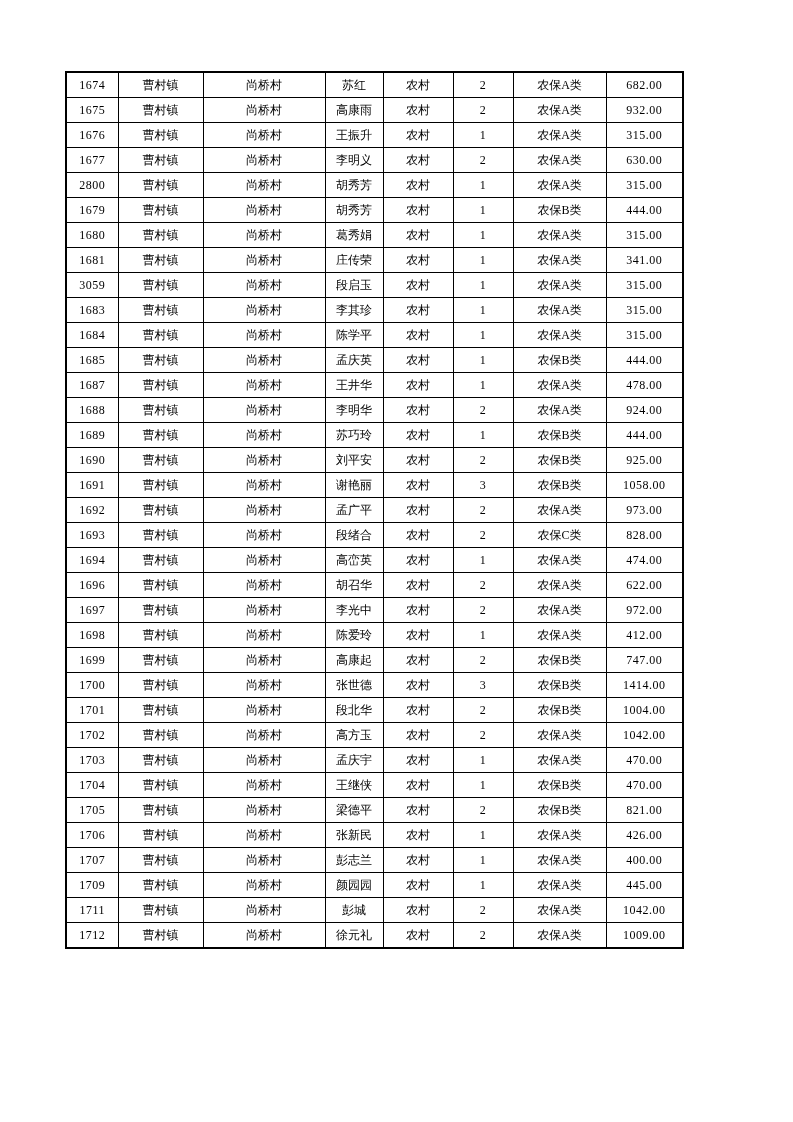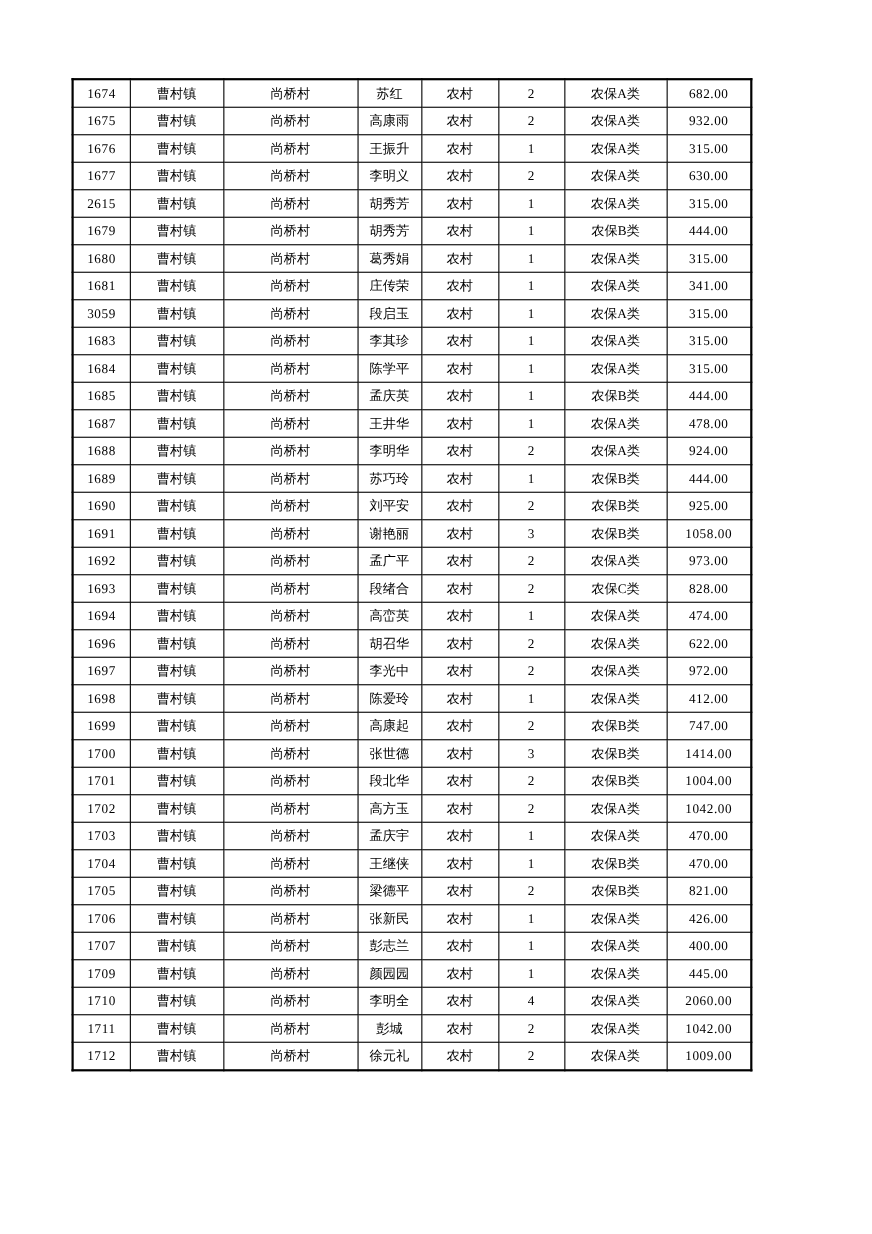--- a/index.html
+++ b/index.html
@@ -97,21 +97,21 @@
         <td class="cell-serial">1677</td>
         <td class="cell-town">曹村镇</td>
         <td class="cell-village">尚桥村</td>
         <td class="cell-name">李明义</td>
         <td class="cell-residence">农村</td>
         <td class="cell-count">2</td>
         <td class="cell-category">农保A类</td>
         <td class="cell-amount">630.00</td>
       </tr>
       <tr>
-        <td class="cell-serial">2615</td>
+        <td class="cell-serial">2800</td>
         <td class="cell-town">曹村镇</td>
         <td class="cell-village">尚桥村</td>
         <td class="cell-name">胡秀芳</td>
         <td class="cell-residence">农村</td>
         <td class="cell-count">1</td>
         <td class="cell-category">农保A类</td>
         <td class="cell-amount">315.00</td>
       </tr>
       <tr>
         <td class="cell-serial">1679</td>
@@ -385,30 +385,20 @@
       </tr>
       <tr>
         <td class="cell-serial">1709</td>
         <td class="cell-town">曹村镇</td>
         <td class="cell-village">尚桥村</td>
         <td class="cell-name">颜园园</td>
         <td class="cell-residence">农村</td>
         <td class="cell-count">1</td>
         <td class="cell-category">农保A类</td>
         <td class="cell-amount">445.00</td>
-      </tr>
-      <tr>
-        <td class="cell-serial">1710</td>
-        <td class="cell-town">曹村镇</td>
-        <td class="cell-village">尚桥村</td>
-        <td class="cell-name">李明全</td>
-        <td class="cell-residence">农村</td>
-        <td class="cell-count">4</td>
-        <td class="cell-category">农保A类</td>
-        <td class="cell-amount">2060.00</td>
       </tr>
       <tr>
         <td class="cell-serial">1711</td>
         <td class="cell-town">曹村镇</td>
         <td class="cell-village">尚桥村</td>
         <td class="cell-name">彭城</td>
         <td class="cell-residence">农村</td>
         <td class="cell-count">2</td>
         <td class="cell-category">农保A类</td>
         <td class="cell-amount">1042.00</td>

